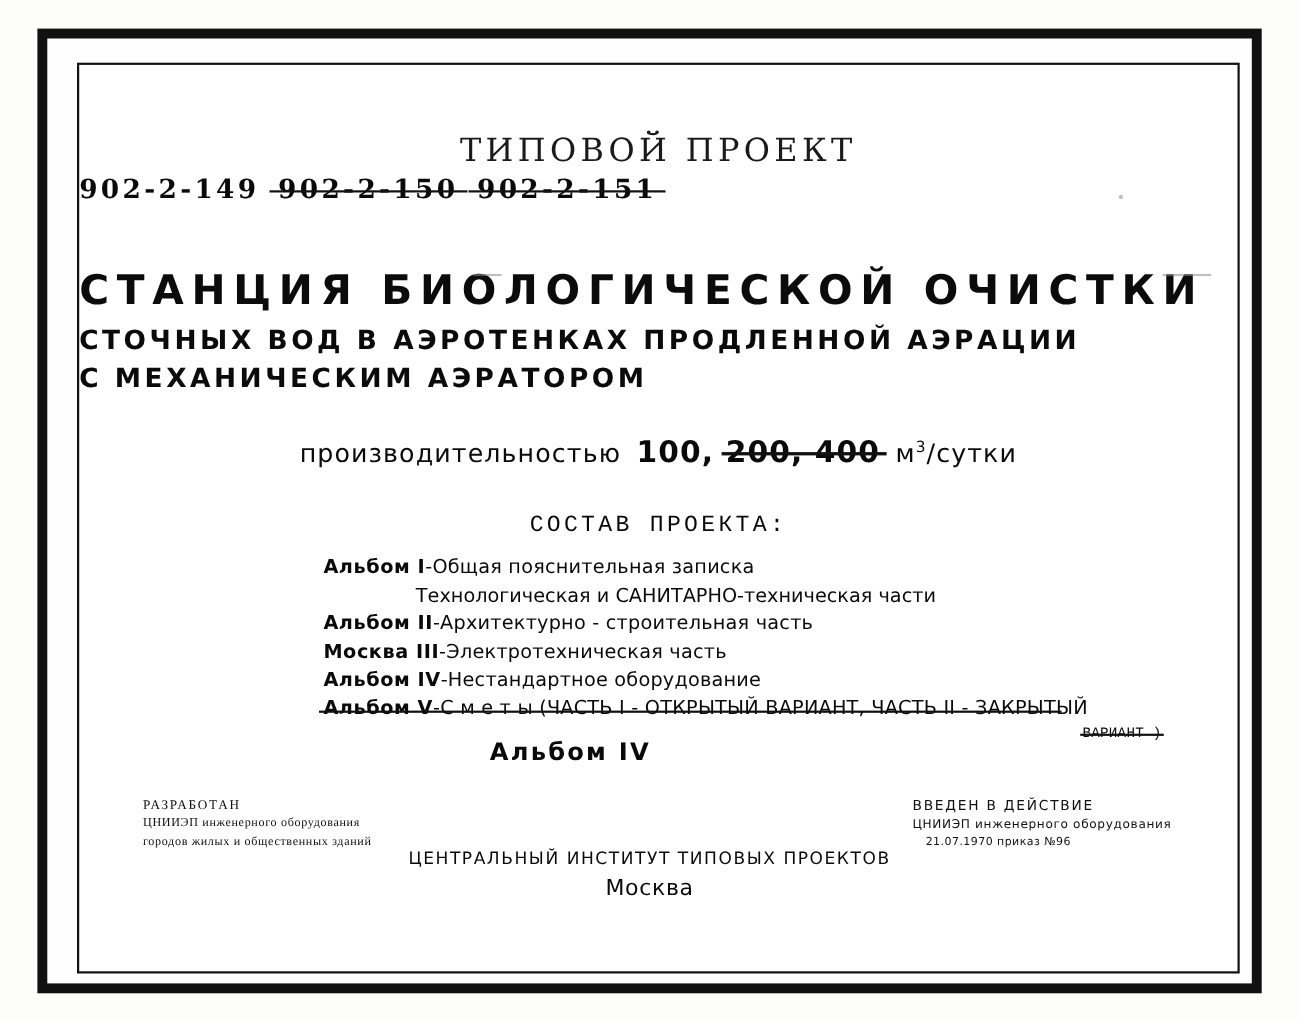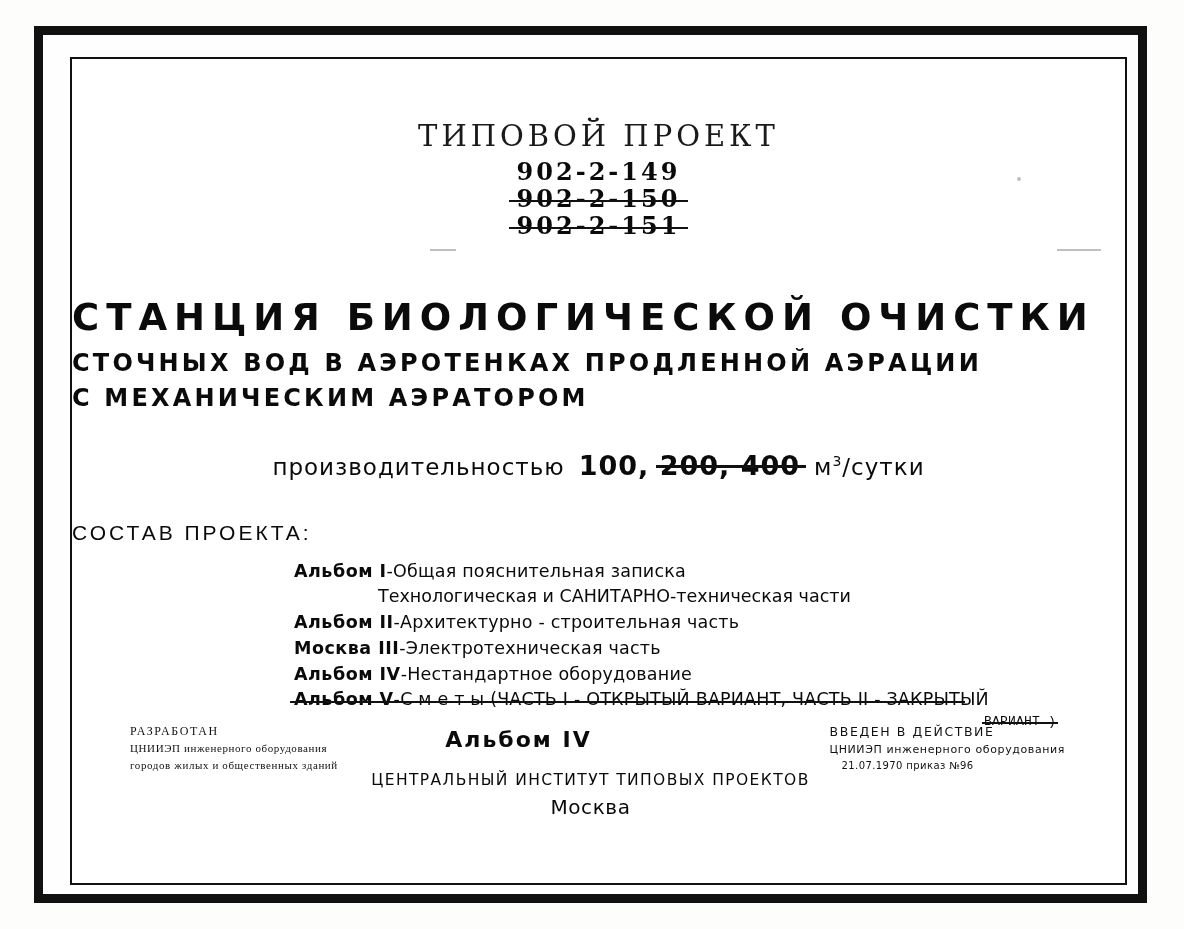--- a/index.html
+++ b/index.html
@@ -61,23 +61,23 @@
   .hdr-title {
     font-family: "DejaVu Serif", serif;
     font-size: 29px;
     letter-spacing: 4px;
     color: #1a1a1a;
     font-weight: 400;
   }
   .codes {
     margin-top: 6px;
     display: flex;
-    flex-direction: column;
+    flex-direction: row;
     align-items: center;
-    gap: 0;
+    gap: 17px;
   }
   .code {
     font-family: "DejaVu Serif", serif;
     font-size: 24px;
     letter-spacing: 3px;
     font-weight: 700;
     position: relative;
     line-height: 1.12;
   }
   .code.struck::after {
@@ -160,22 +160,22 @@
     font-size: 23px;
     letter-spacing: 1px;
   }
   .cap-units sup {
     font-size: 14px;
   }
 
   
   .composition-title {
     margin-top: 40px;
-    text-align: left;
-    font-family: Liberation Sans, sans-serif;
+    text-align: center;
+    font-family: Liberation Mono, monospace;
     font-size: 21px;
     letter-spacing: 3px;
   }
   .albums {
     margin-top: 14px;
     padding-left: 222px;
   }
   .album-row {
     font-family: "DejaVu Sans", sans-serif;
     font-size: 17.5px;

